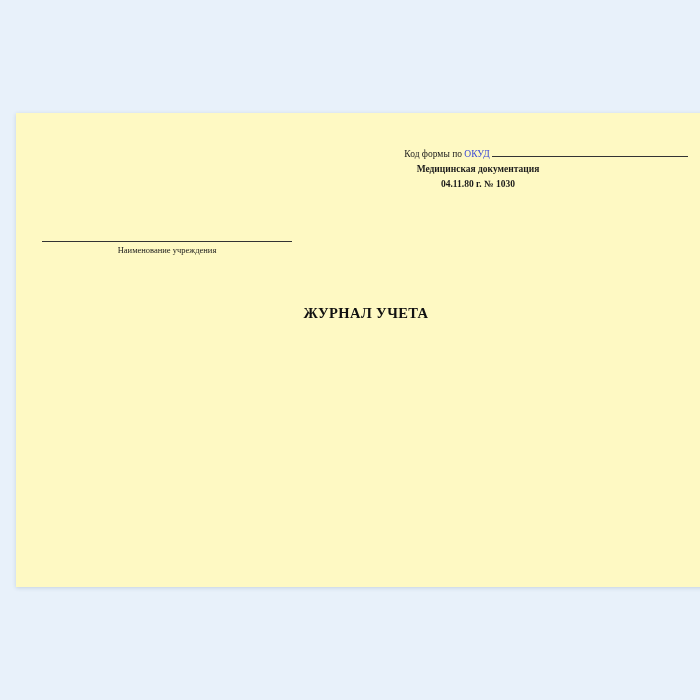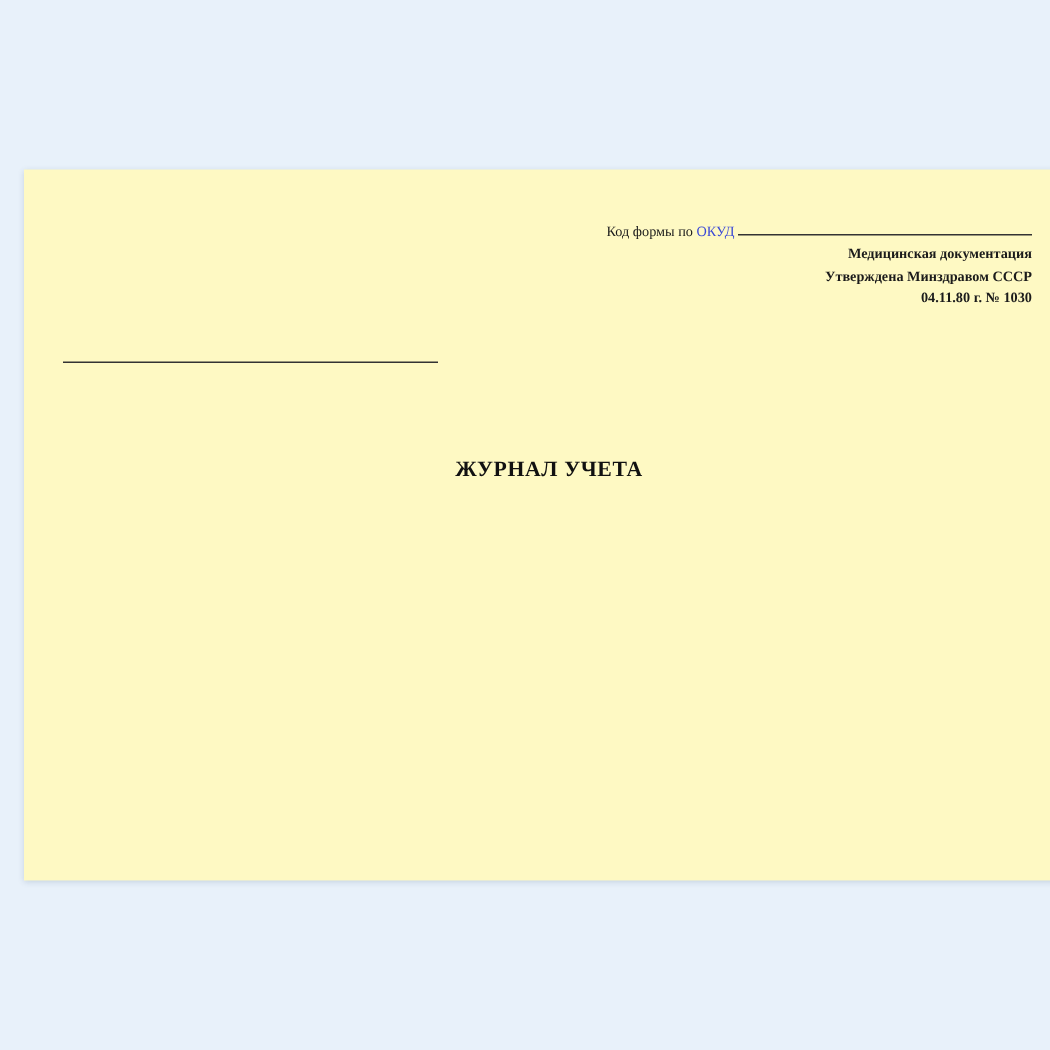--- a/index.html
+++ b/index.html
@@ -61,20 +61,21 @@
   .hdr .row2 {
     margin-top: 12px;
     white-space: nowrap;
   }
   .hdr .line {
     margin-top: 1px;
     white-space: nowrap;
   }
   .hdr .line.bold {
     font-weight: bold;
+    text-align: center;
   }
 
   
   .inst {
     position: absolute;
     left: 26px;
     top: 127px;
     width: 250px;
     text-align: center;
   }
@@ -132,26 +133,26 @@
 </head>
 <body>
 
 <div id="stage">
   <div class="page">
     <div class="sheet-inner">
 
       <div class="hdr">
         <div class="row1"><span>Код формы по </span><span class="okud-link">ОКУД</span> <span class="ruled w200"></span></div>
         <div class="line bold">Медицинская документация</div>
-        <div class="line bold">Утверждена Минздравом СССР</div>
         <div class="line bold">04.11.80 г. № 1030</div>
       </div>
 
       <div class="inst">
         <div class="inst-rule"></div>
+        <div class="inst-cap">Наименование учреждения</div>
       </div>
 
       <div class="title-wrap">
         <div class="title-main">ЖУРНАЛ УЧЕТА</div>
       </div>
 
 
     </div>
   </div>
 </div>

